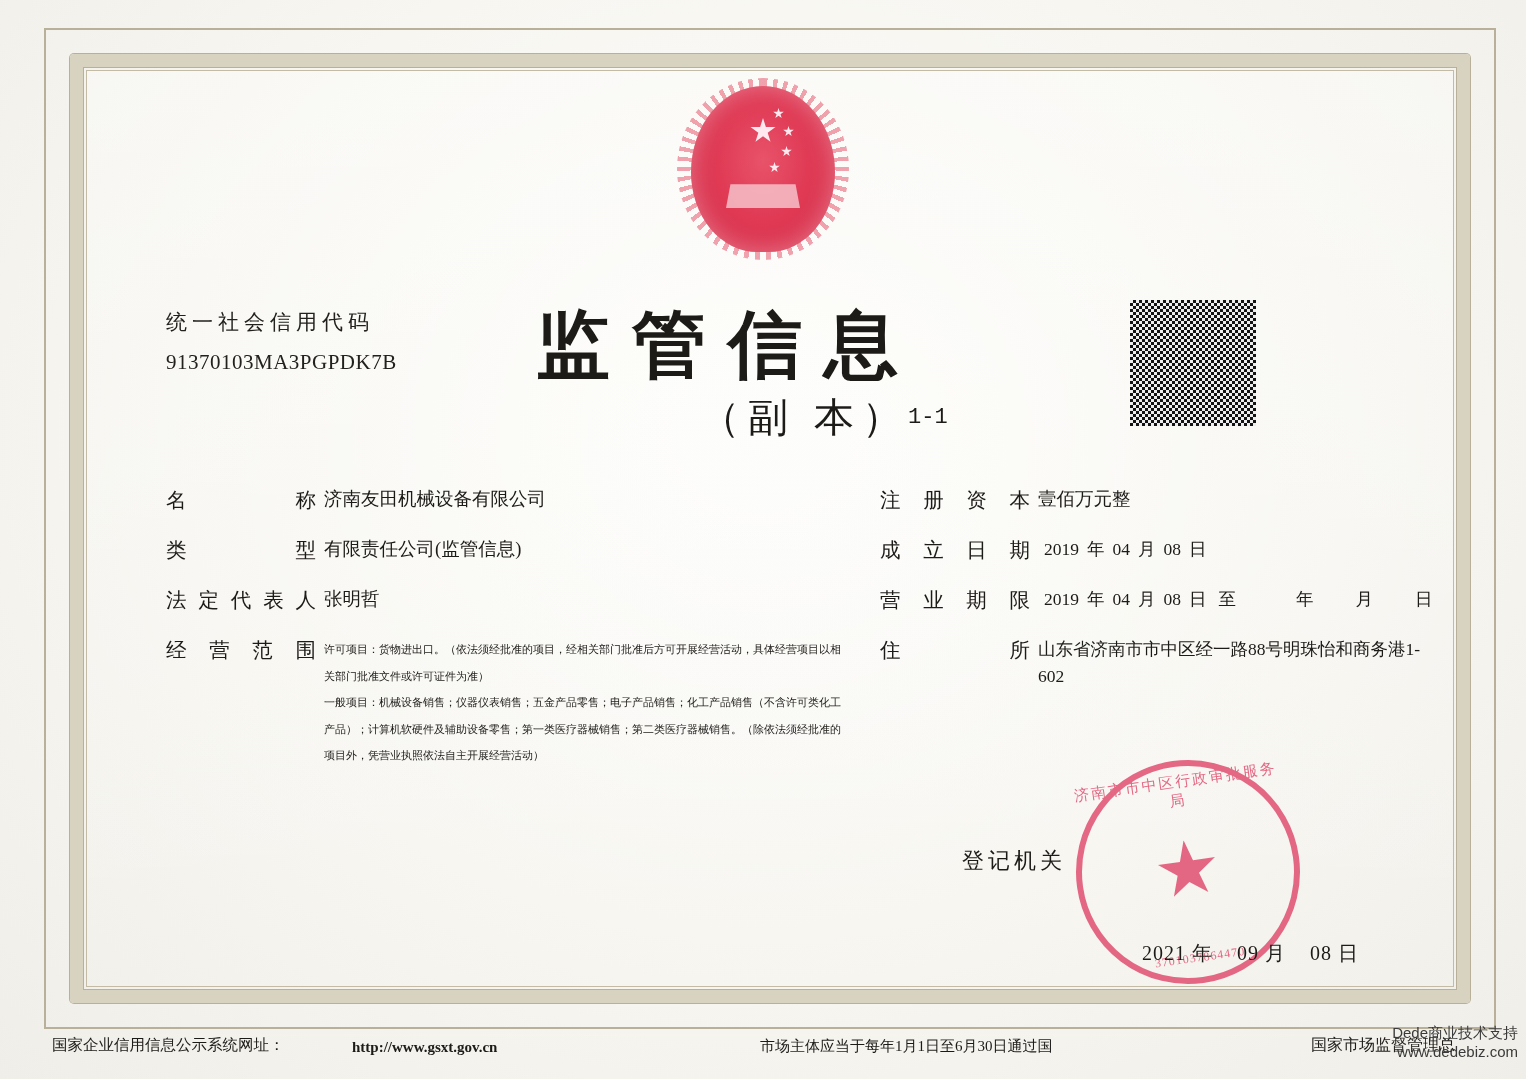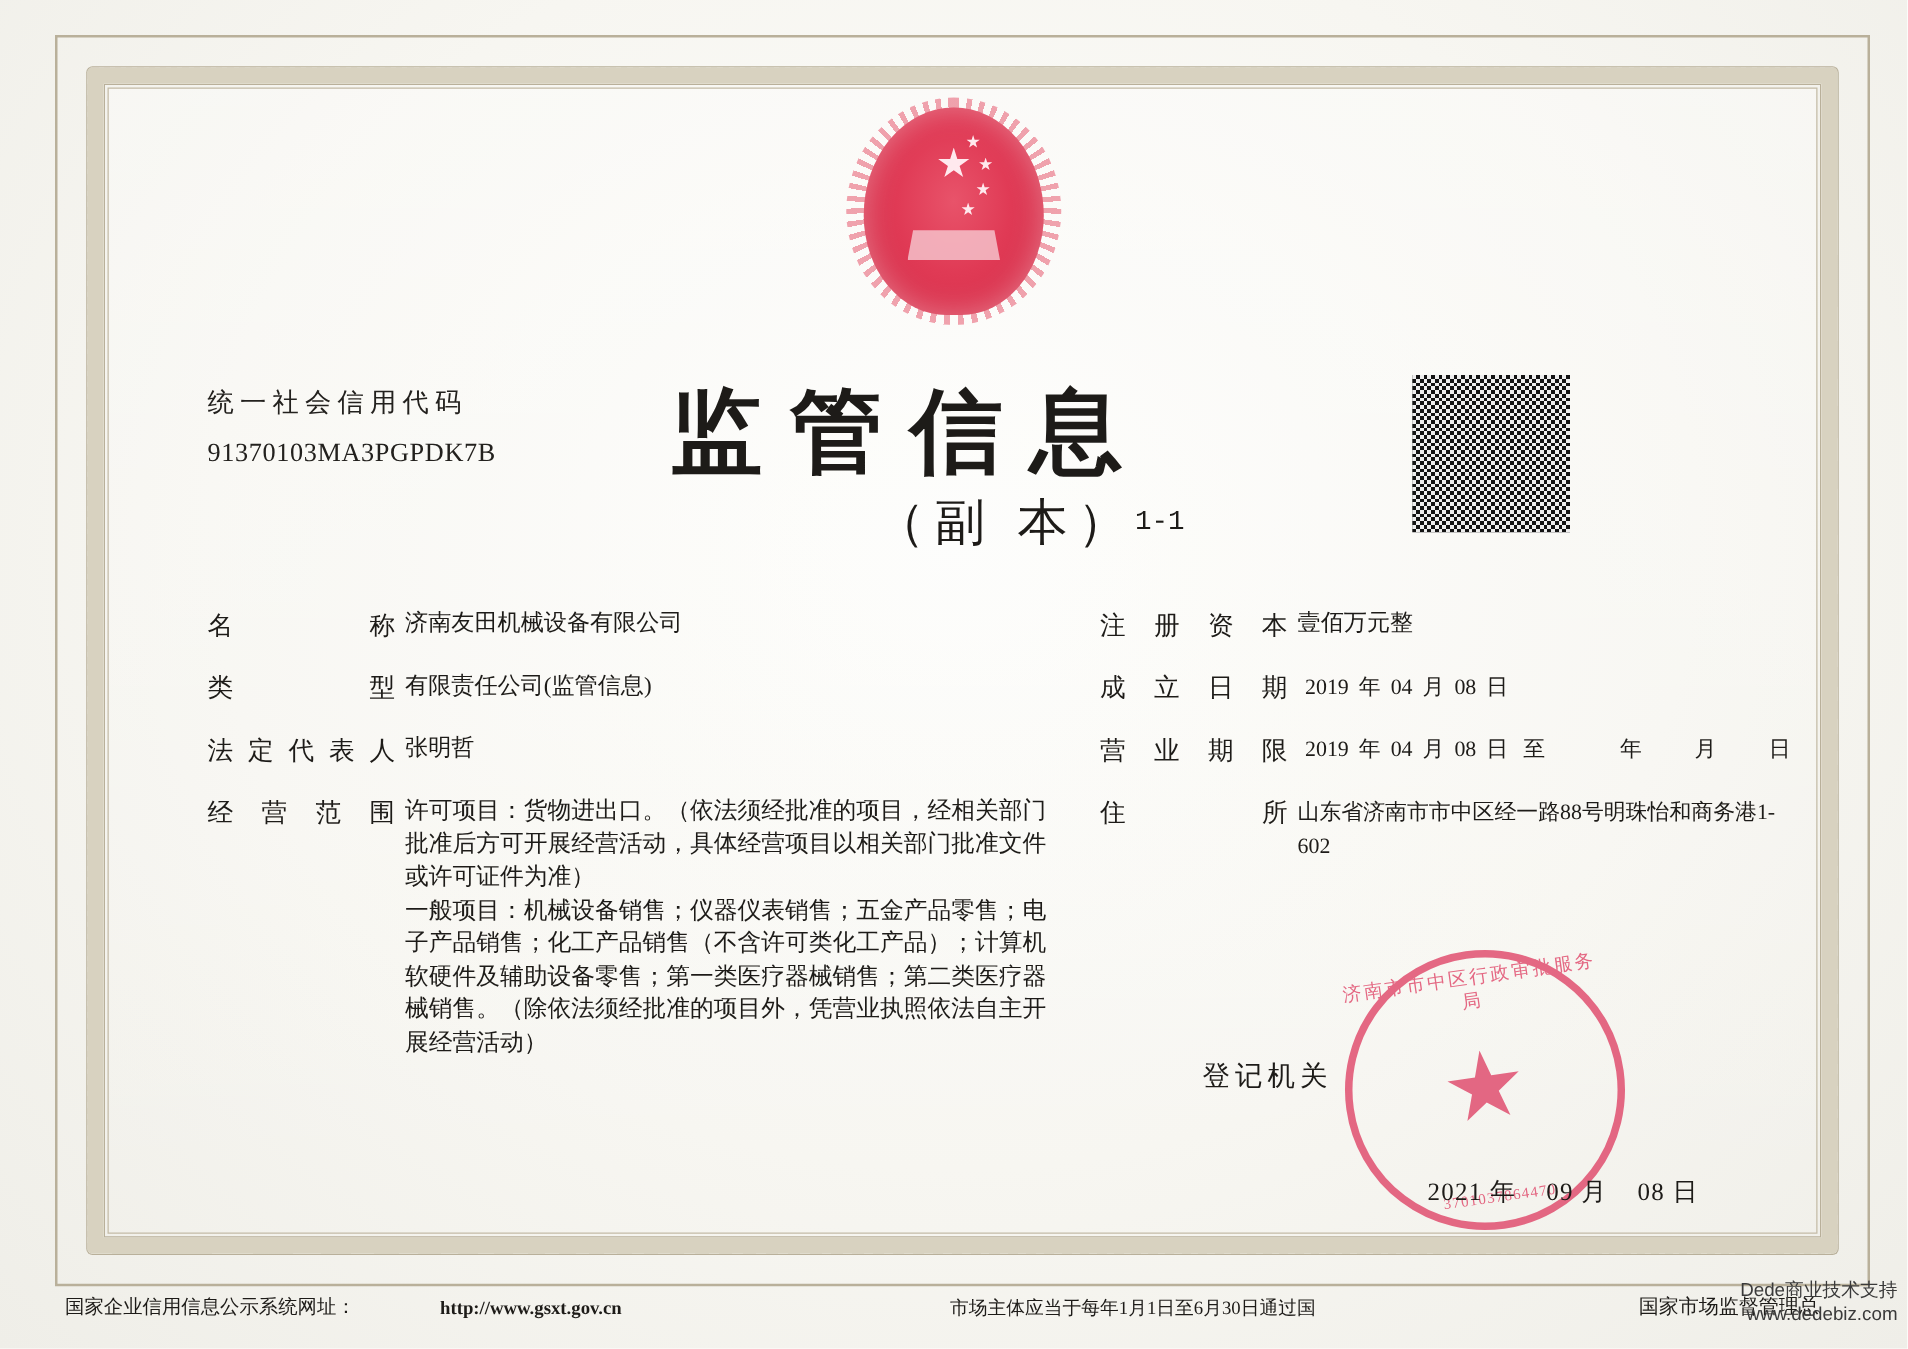--- a/index.html
+++ b/index.html
@@ -109,21 +109,21 @@
   .fields-left{position:absolute;left:166px;top:486px;width:680px;}
   .fields-right{position:absolute;left:880px;top:486px;width:570px;}
   .row{display:flex;margin-bottom:22px;}
   .row .lab{
     flex:0 0 150px;font-size:20.5px;color:#1d1b18;
     display:flex;justify-content:space-between;
   }
   .row .lab span{display:inline-block;}
   .row .val{font-size:17.5px;line-height:27px;color:#1d1b18;padding-left:8px;}
   .val.big{font-size:18.5px;}
-  .scope .val{font-size:19px;line-height:26.5px;}
+  .scope .val{font-size:11px;line-height:26.5px;}
 
   .dateline{display:flex;align-items:baseline;gap:0;font-size:17.5px;color:#1d1b18;}
   .dateline .num{padding:0 6px;}
   .dateline .ch{padding:0 2px;}
 
   
   .reg-label{position:absolute;left:962px;top:846px;font-size:22px;letter-spacing:4px;color:#1d1b18;}
   .reg-date{position:absolute;left:1142px;top:940px;font-size:20px;color:#1d1b18;letter-spacing:1px;}
   .seal{
     position:absolute;left:1076px;top:760px;width:212px;height:212px;

